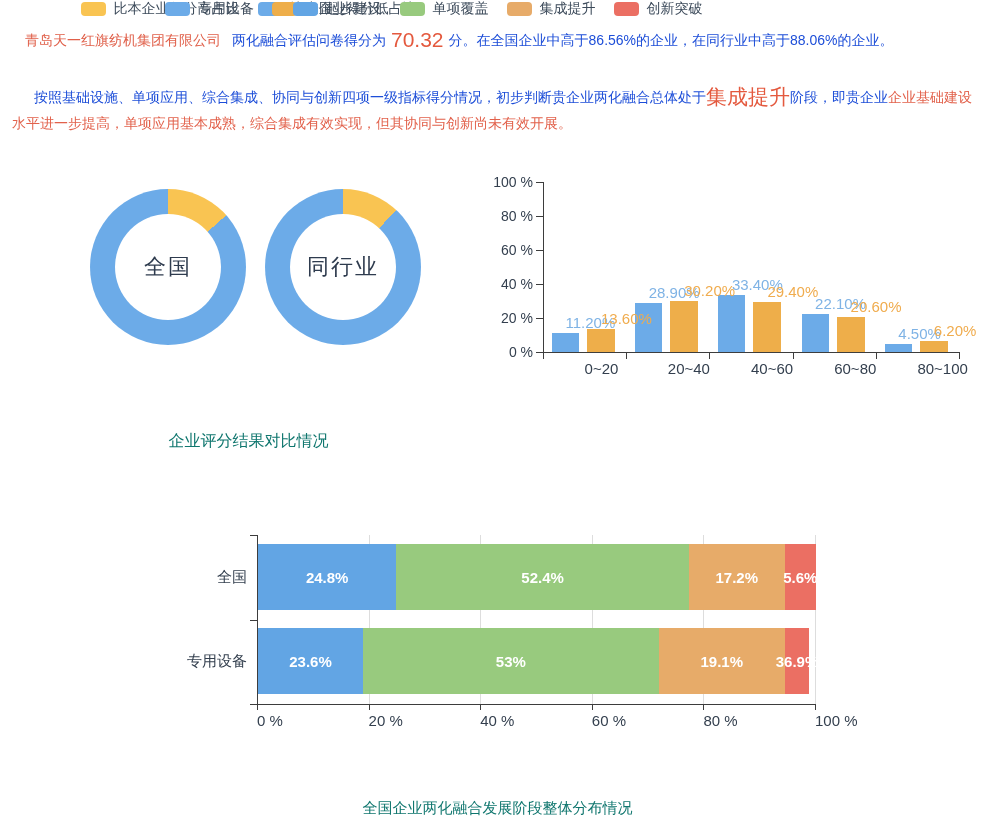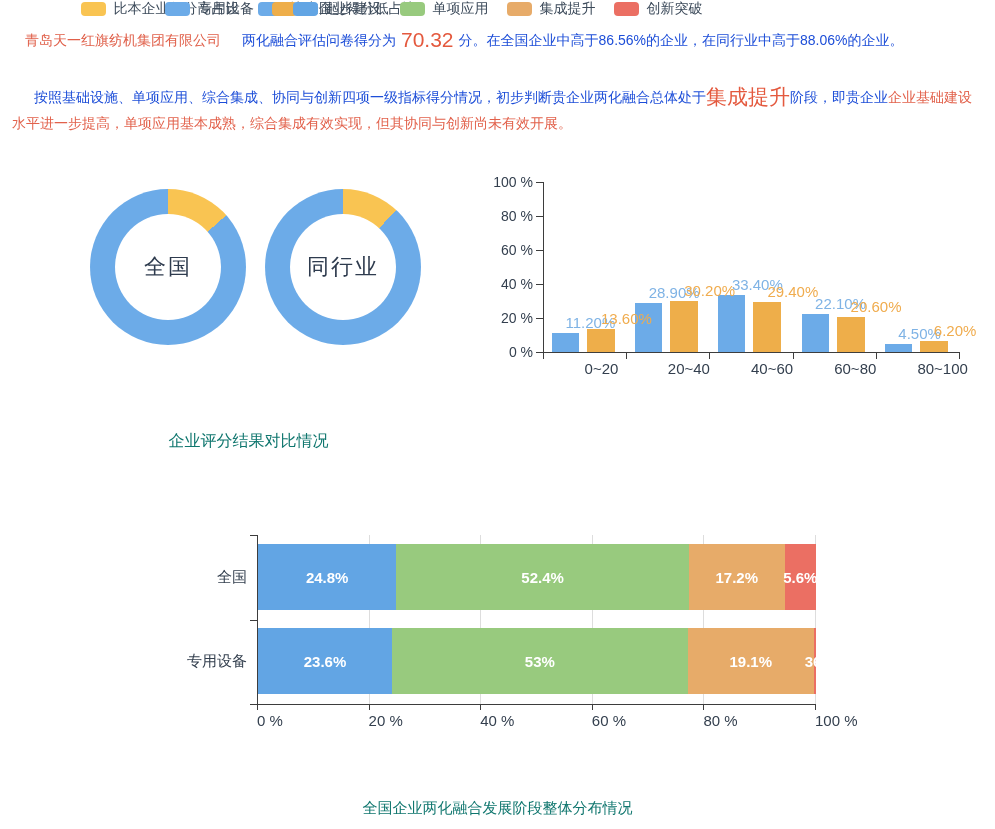--- a/index.html
+++ b/index.html
@@ -1,21 +1,21 @@
 <!DOCTYPE html>
 <html><head>
 <meta charset="utf-8">
 <style>
   html,body{margin:0;padding:0;background:#fff;}
   .page{position:relative;width:995px;height:829px;background:#ffffff;
         font-family:"Liberation Sans",sans-serif;overflow:hidden;}
   
   .p1{position:absolute;left:25px;top:13px;width:955px;font-size:14px;line-height:26px;}
   .p1 .dark,.p2 .dark{color:#1d4ed8;}
-  .company{color:#e0604a;margin-right:21px;}
+  .company{color:#e0604a;margin-right:11px;}
   .big-num{color:#e4593e;font-size:21px;margin:0 5px;vertical-align:-2px;}
   .p2{position:absolute;left:12px;top:70px;width:968px;font-size:14px;line-height:26px;text-indent:22px;}
   .stage-big{font-size:21px;color:#e4593e;vertical-align:-2px;}
   .p2 .light{color:#e2614b;}
   
   .donut{position:absolute;width:156px;height:156px;border-radius:50%;}
   .donut-hole{position:absolute;left:25px;top:25px;width:106px;height:106px;background:#fff;border-radius:50%;
               display:flex;align-items:center;justify-content:center;font-size:22px;color:#2e3b4e;letter-spacing:2px;}
   
   .legend{position:absolute;display:flex;justify-content:center;align-items:center;}
@@ -69,21 +69,21 @@
       </span>
     </div>
 
   <div class="legend" id="stack-legend" style="left:0;top:755;width:995px;">
       <span class="legend-item">
         <span class="swatch" style="background: rgb(98, 165, 228);"></span>
         <span class="legend-label">起步建设</span>
       </span>
       <span class="legend-item">
         <span class="swatch" style="background: rgb(152, 202, 126);"></span>
-        <span class="legend-label">单项应用</span>
+        <span class="legend-label">单项覆盖</span>
       </span>
       <span class="legend-item">
         <span class="swatch" style="background: rgb(231, 171, 105);"></span>
         <span class="legend-label">集成提升</span>
       </span>
       <span class="legend-item">
         <span class="swatch" style="background: rgb(235, 111, 99);"></span>
         <span class="legend-label">创新突破</span>
       </span>
     </div>
@@ -164,18 +164,18 @@
     <div class="cat-label" style="left: 815px; top: 712px; width: 0px; height: 16px;">100 %</div>
     <div class="row-label" style="left: 157px; top: 577px; width: 90px; height: 18px;">全国</div>
     <div class="hbar" style="left: 258px; top: 544px; width: 663px; height: 66px;">
       <div class="hseg" style="width: 138.384px; background: rgb(98, 165, 228);">24.8%</div>
       <div class="hseg" style="width: 292.392px; background: rgb(152, 202, 126);">52.4%</div>
       <div class="hseg" style="width: 95.976px; background: rgb(231, 171, 105);">17.2%</div>
       <div class="hseg" style="width: 31.248px; background: rgb(235, 111, 99);">5.6%</div>
     </div>
     <div class="row-label" style="left: 157px; top: 661px; width: 90px; height: 18px;">专用设备</div>
     <div class="hbar" style="left: 258px; top: 628px; width: 558px; height: 66px;">
-      <div class="hseg" style="width: 134px; background: rgb(98, 165, 228);">23.6%</div>
+      <div class="hseg" style="width: 105px; background: rgb(98, 165, 228);">23.6%</div>
       <div class="hseg" style="width: 295.74px; background: rgb(152, 202, 126);">53%</div>
       <div class="hseg" style="width: 126px; background: rgb(231, 171, 105);">19.1%</div>
       <div class="hseg" style="width: 24.552px; background: rgb(235, 111, 99);">36.9%</div>
     </div>
   </div>
 
 </body></html>

